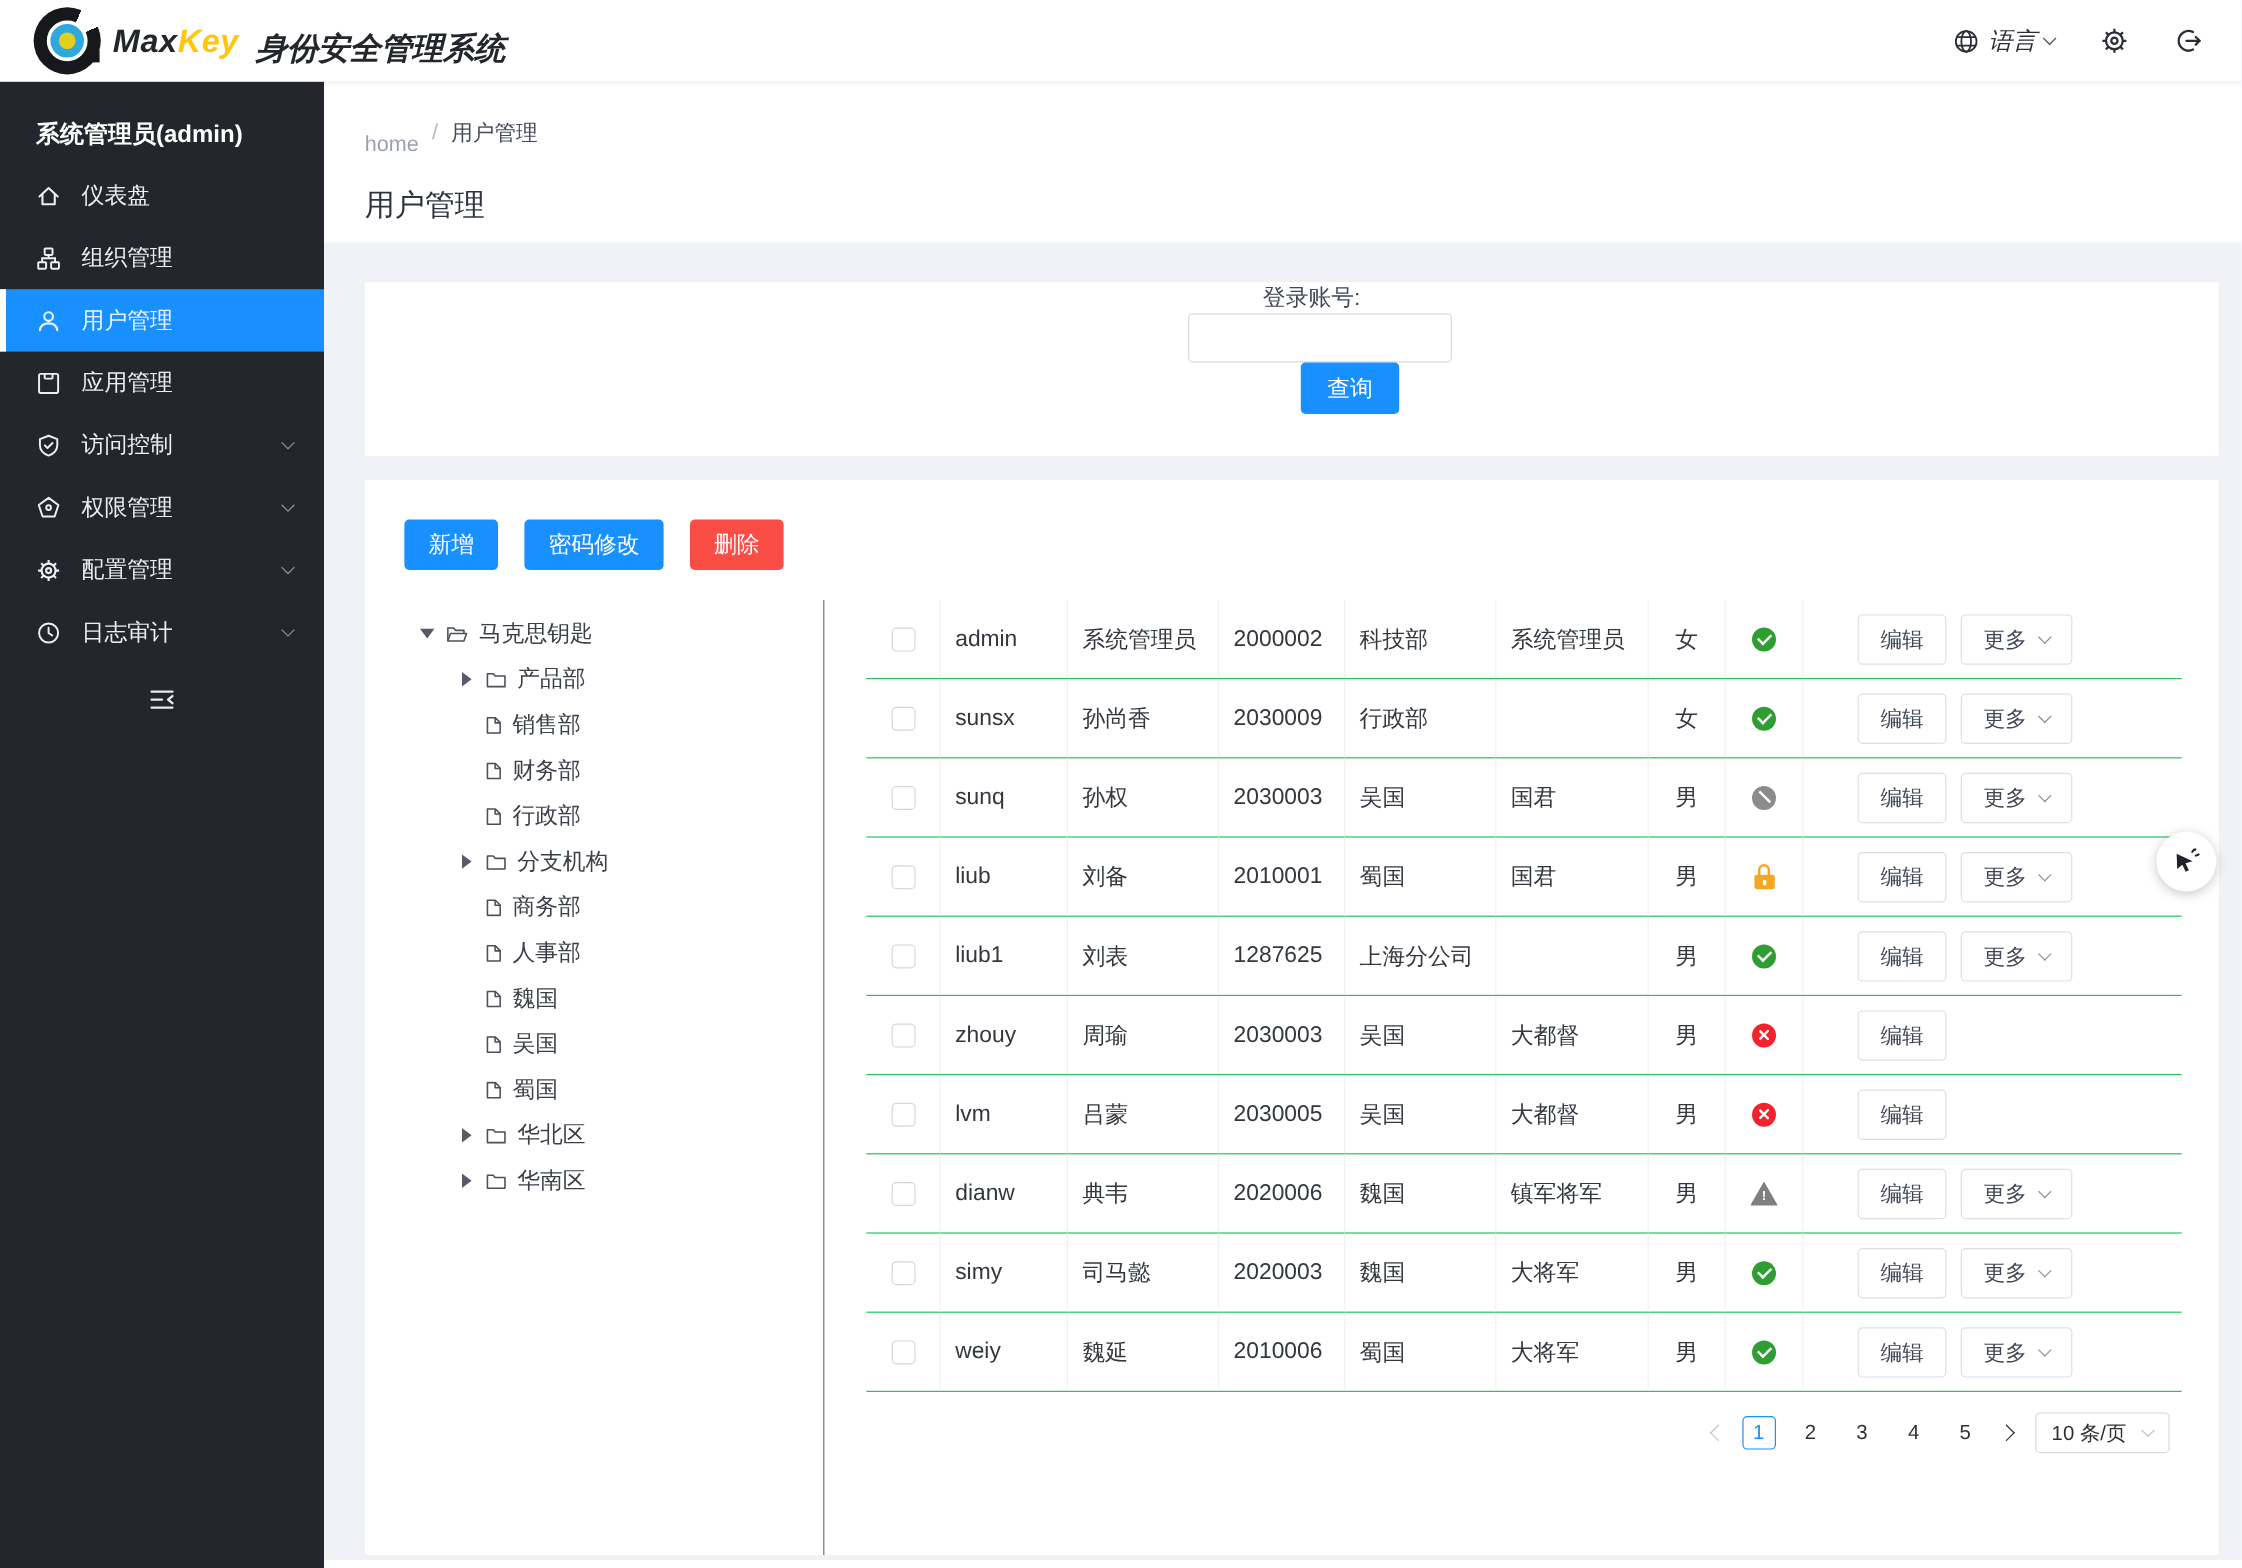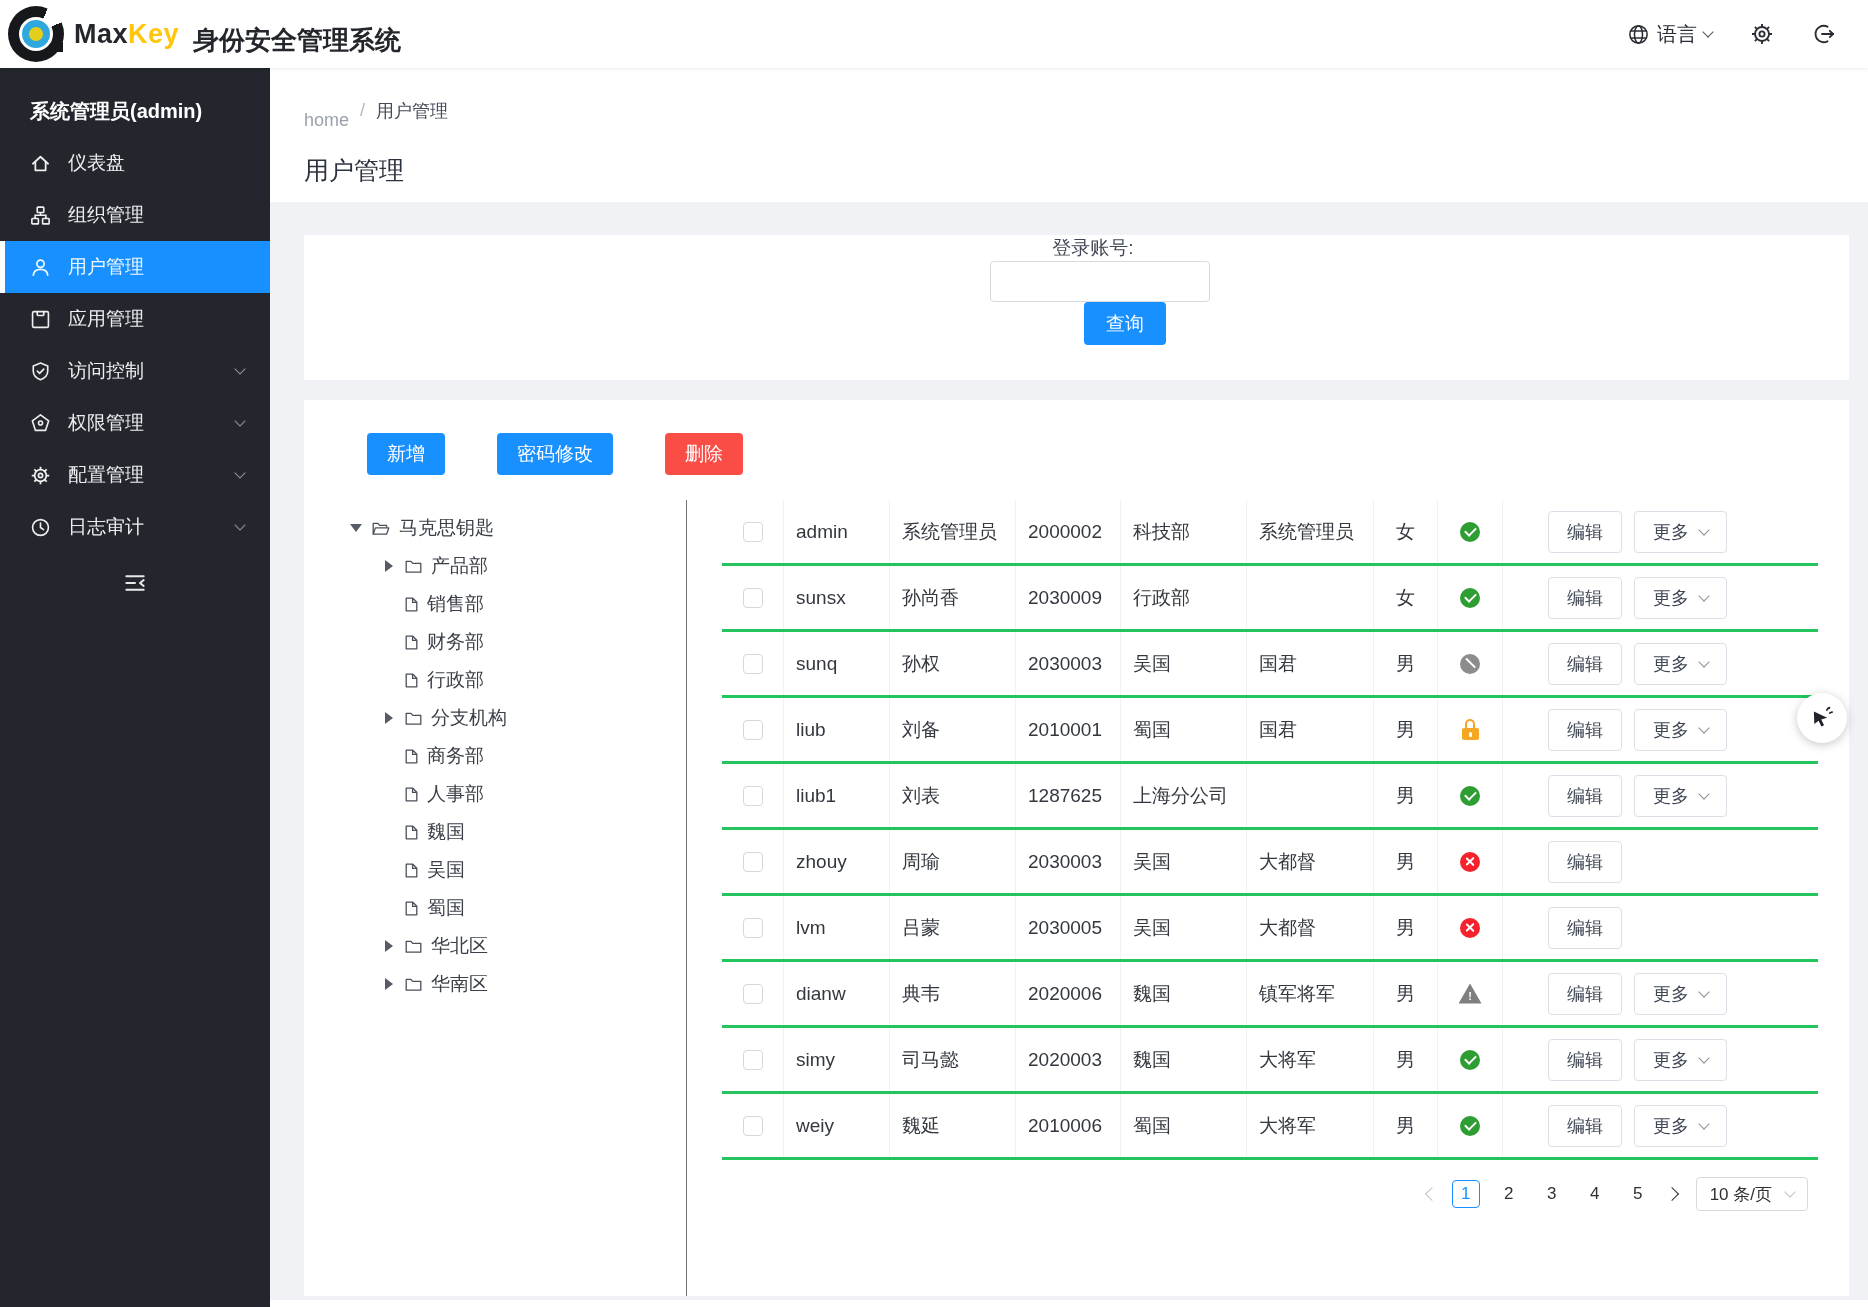--- a/index.html
+++ b/index.html
@@ -2,22 +2,22 @@
 <html><head>
 <meta charset="utf-8">
 <style>
   * { margin:0; padding:0; box-sizing:border-box; }
   html,body { width:1868px; height:1307px; }
   body { position:relative; background:#f0f2f5; font-family:"Liberation Sans","DejaVu Sans",sans-serif; overflow:hidden; color:#33383f; }
   svg { display:block; }
 
   
   .app-header { position:absolute; top:0; left:0; right:0; height:68px; background:#fff; z-index:20;
-    display:flex; align-items:center; justify-content:space-between; padding:0 32px 0 8px;
-    box-shadow:0 1px 4px rgba(0,0,0,.08); }
+    display:flex; align-items:center; justify-content:space-between; padding:0 32px 0 28px;
+    box-shadow:0 1px 4px rgba(0,0,0,.08);font-style:italic; }
   .brand { display:flex; align-items:center; }
   .logo { width:56px; height:56px; position:relative; margin-right:10px; }
   .logo .disc { position:absolute; inset:0; border-radius:50%;
     background:conic-gradient(#16181b 0deg 25deg, transparent 25deg 65deg, #16181b 65deg 360deg); }
   .logo .tooth { position:absolute; right:1px; top:36px; width:13px; height:10px; background:#16181b; }
   .logo .ring { position:absolute; inset:11px; border-radius:50%; background:#2ea8dd; border:3px solid #fff; }
   .logo .core { position:absolute; inset:21px; border-radius:50%; background:#e3cf1b; }
   .brand-max { font-size:27px; font-weight:700; color:#23262b; letter-spacing:.5px; }
   .brand-key { font-size:27px; font-weight:700; color:#ffc60b; letter-spacing:.5px; }
   .brand-title { font-size:26px; font-weight:700; color:#23262b; margin-left:14px;margin-top:12px; }
@@ -51,21 +51,21 @@
   .bc-cur { color:#454c59; }
   .page-title { margin-top:23px; font-size:25px; font-weight:500; color:#2c323e; }
 
   .search-card { position:absolute; top:167px; left:34px; right:19px; height:145px; background:#fff;
     display:flex; align-items:center; padding-left:33px;flex-direction:column; }
   .search-label { font-size:19px; color:#3f4654; }
   .search-input { width:220px; height:41px; border:1px solid #d6d9de; border-radius:4px; background:#fff;
     margin-left:13px; padding:0 12px; font-size:18px; color:#33383f; outline:none; }
   .btn { height:42px; border:none; border-radius:4px; color:#fff; font-size:19px; padding:0 20px;
     display:inline-flex; align-items:center; justify-content:center; cursor:pointer;
-    font-family:inherit;margin-left:30px; }
+    font-family:inherit; }
   .btn-query { height:43px; margin-left:64px; background:#1890ff; padding:0 22px; }
 
   .main-card { position:absolute; top:332px; left:34px; right:19px; height:896px; background:#fff; }
   .toolbar { position:absolute; top:33px; left:33px; display:flex; gap:22px; }
   .btn-blue { background:#1890ff; }
   .btn-red { background:#fa4d46; }
   .card-body { position:absolute; top:100px; left:0; right:0; bottom:0; display:flex; }
 
   
   .tree-panel { width:383px; border-right:1px solid #737373; padding:9px 0 0 45px; flex-shrink:0; }
@@ -79,21 +79,21 @@
   .tree-icon { display:flex; flex-shrink:0; }
 
   
   .table-panel { flex:1; padding-left:35px; position:relative; }
   .grid-row { display:grid; grid-template-columns:62px 106px 126px 105px 126px 127px 64px 65px 315px; width:1096px; }
   .thead { background:#fafafa; height:63px; }
   .th { display:flex; align-items:center; justify-content:center; font-size:19px; color:#4d535e;
     border-right:1px solid #ececec; }
   .thead .th:last-child { border-right:none; }
   .th-op { color:#1890ff; }
-  .tr { height:66px; border-bottom:3px solid #22c55e; }
+  .tr { height:66px; border-bottom:1px solid #22c55e; }
   .td { display:flex; align-items:center; padding-left:12px; font-size:19px; color:#33383f;
     border-right:1px solid #f1f1f1; overflow:hidden; }
   .td.center { justify-content:center; padding-left:0; }
   .td:last-child { border-right:none; }
   .td.op-cell { padding-left:45px; gap:12px; }
   .cbx { width:20px; height:20px; border:1.5px solid #d4d7de; border-radius:4px; background:#fff; cursor:pointer; }
 
   .mini-btn { height:42px; border:1px solid #dcdfe6; border-radius:4px; background:#fff; color:#3f4654;
     font-size:18px; padding:0 18px; display:inline-flex; align-items:center; justify-content:center; gap:11px;
     cursor:pointer; font-family:inherit; }

